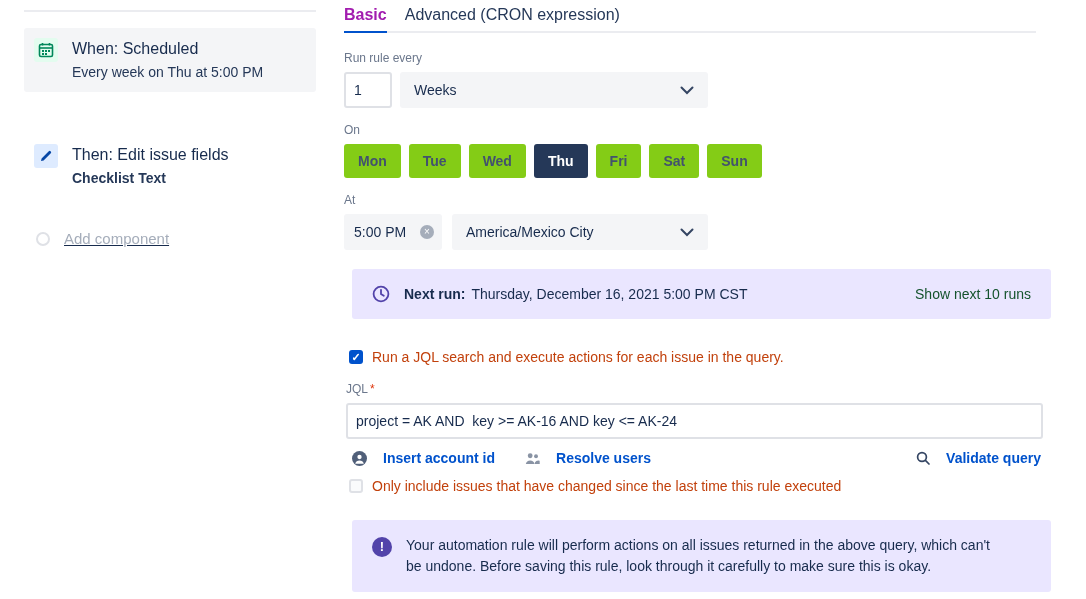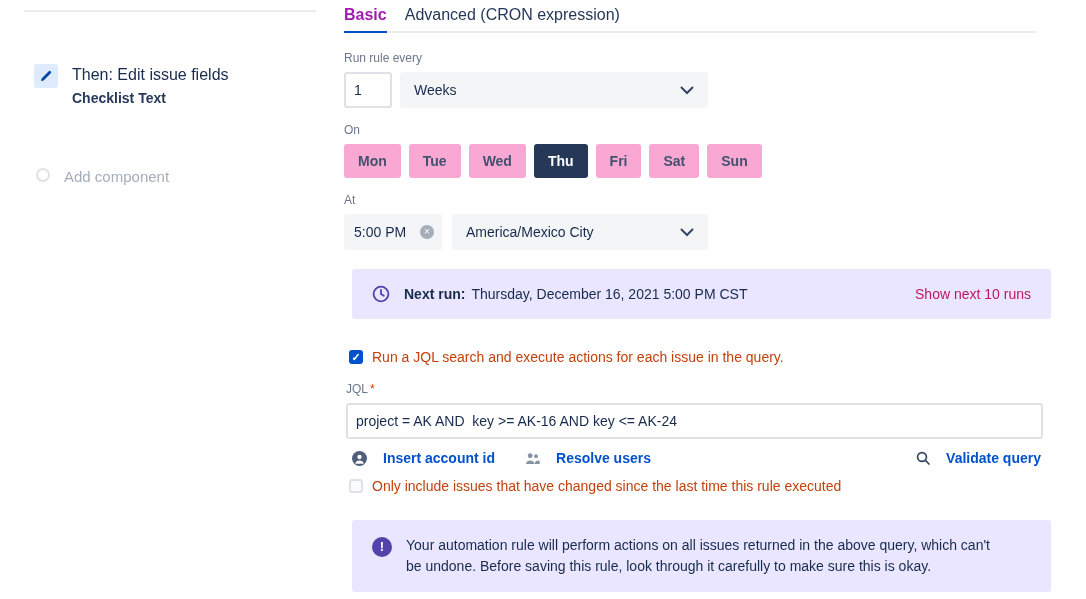--- a/index.html
+++ b/index.html
@@ -13,21 +13,21 @@
   .component-item.selected { background:#F4F5F7; margin-top:16px; }
   .component-item.then { margin-top:42px; padding-left:10px; }
   .comp-icon { width:24px; height:24px; border-radius:3px; flex:0 0 24px;
     display:flex; align-items:center; justify-content:center; }
   .comp-icon.green { background:#E3FCEF; }
   .comp-icon.blue { background:#DEEBFF; }
   .comp-text { margin-left:14px; }
   .comp-title { font-size:16px; color:#172B4D; line-height:22px; }
   .comp-sub { font-size:14px; color:#253858; line-height:20px; margin-top:2px; }
   .comp-sub.bold { font-weight:bold; }
-  .add-component { display:flex; margin-top:50px; padding-left:12px; }
+  .add-component { display:flex; align-items:center; margin-top:32px; padding-left:12px;text-decoration:underline; }
   .add-circle { width:14px; height:14px; border:2px solid #DFE1E6; border-radius:50%; }
   .add-label { margin-left:14px; font-size:15px; color:#A5ADBA; }
 
   
   .main { position:absolute; left:344px; top:0; width:692px; }
   .tabs { display:flex; gap:18px; padding-top:6px; border-bottom:2px solid #EBECF0; }
   .tab { font-size:16px; padding-bottom:7px; cursor:pointer; }
   .tab.active { color:#a21caf; font-weight:bold; border-bottom:2px solid #0052CC; margin-bottom:-2px; }
   .tab.inactive { color:#253858; }
 
@@ -40,35 +40,35 @@
   .row-interval { margin-top:7px; gap:8px; }
   .num-input { width:48px; height:36px; border:2px solid #DFE1E6; border-radius:3px;
     font-size:14px; color:#172B4D; padding-left:8px; font-family:inherit; background:#fff; }
   .select { height:36px; background:#F4F5F7; border-radius:3px; display:flex;
     align-items:center; padding:0 14px; font-size:14px; color:#172B4D; cursor:pointer;gap:9px; }
   .select .chev { margin-left:auto; display:flex; }
   .sel-weeks { width:308px; }
   .sel-tz { width:256px; }
 
   .days { display:flex; gap:8px; margin-top:7px; }
-  .day-btn { height:34px; padding:0 14px; background:#f9a8d4; border:none; border-radius:3px;
+  .day-btn { height:34px; padding:0 14px; background:#84cc16; border:none; border-radius:3px;
     font-size:14px; font-weight:bold; color:#42526E; font-family:inherit; cursor:pointer; }
   .day-btn.selected { background:#253858; color:#fff; }
 
   .row-time { margin-top:7px; gap:10px; }
   .time-field { width:98px; height:36px; background:#F4F5F7; border-radius:3px;
     display:flex; align-items:center; padding:0 8px 0 10px; font-size:14px; color:#172B4D;gap:12px; }
   .clear-btn { margin-left:auto; width:14px; height:14px; border-radius:50%; background:#A5ADBA;
     color:#fff; font-size:10px; line-height:14px; text-align:center; cursor:pointer; }
 
   .banner { background:#EAE6FF; border-radius:3px; margin-left:8px; width:699px; }
   .banner-nextrun { margin-top:19px; height:50px; display:flex; align-items:center; padding:0 20px; }
   .nextrun-label { font-weight:bold; font-size:14px; margin-left:14px; }
   .nextrun-value { font-size:14px; margin-left:6px; }
-  .nextrun-link { margin-left:auto; font-size:14px; color:#be185d; cursor:pointer; }
+  .nextrun-link { margin-left:auto; font-size:14px; color:#14532d; cursor:pointer; }
 
   .checkbox-row { display:flex; align-items:center; margin-left:5px; }
   .cb1 { margin-top:30px; }
   .cb2 { margin-top:12px; }
   .checkbox { width:14px; height:14px; border-radius:3px; flex:0 0 14px; }
   .checkbox.checked { background:#0052CC; color:#fff; font-size:11px; line-height:14px;
     text-align:center; font-weight:bold; }
   .checkbox.unchecked { background:#FAFBFC; border:2px solid #DFE1E6; }
   .cb-label { margin-left:9px; font-size:14px; color:#c2410c; }
 
@@ -90,20 +90,39 @@
   .warn-text { margin-left:14px; font-size:14px; color:#172B4D; line-height:21px; max-width:600px; }
 
   svg { display:block; }
 </style>
 </head>
 <body>
 
 <div class="sidebar">
   <div class="sidebar-divider"></div>
 
+  <div class="component-item selected">
+    <span class="comp-icon green">
+      <svg width="16" height="16" viewBox="0 0 16 16">
+        <rect x="1.5" y="2.5" width="13" height="12" rx="1.5" fill="none" stroke="#00875A" stroke-width="1.6"></rect>
+        <line x1="1.5" y1="6" x2="14.5" y2="6" stroke="#00875A" stroke-width="1.6"></line>
+        <line x1="4.5" y1="1" x2="4.5" y2="3.5" stroke="#00875A" stroke-width="1.6"></line>
+        <line x1="11.5" y1="1" x2="11.5" y2="3.5" stroke="#00875A" stroke-width="1.6"></line>
+        <rect x="4" y="8" width="2" height="2" fill="#00875A"></rect>
+          <rect x="7" y="8" width="2" height="2" fill="#00875A"></rect>
+        <rect x="10" y="8" width="2" height="2" fill="#00875A"></rect>
+          <rect x="4" y="11" width="2" height="2" fill="#00875A"></rect>
+        <rect x="7" y="11" width="2" height="2" fill="#00875A"></rect>
+      </svg>
+    </span>
+    <span class="comp-text">
+      <div class="comp-title">When: Scheduled</div>
+      <div class="comp-sub">Every week on Thu at 5:00 PM</div>
+    </span>
+  </div>
 
   <div class="component-item then">
     <span class="comp-icon blue">
       <svg width="14" height="14" viewBox="0 0 14 14">
         <path d="M2 12 L2.6 9.4 L9.8 2.2 a1.2 1.2 0 0 1 1.7 0 l0.3 0.3 a1.2 1.2 0 0 1 0 1.7 L4.6 11.4 Z" fill="#0747A6"></path>
       </svg>
     </span>
     <span class="comp-text">
       <div class="comp-title">Then: Edit issue fields</div>
       <div class="comp-sub bold">Checklist Text</div>

